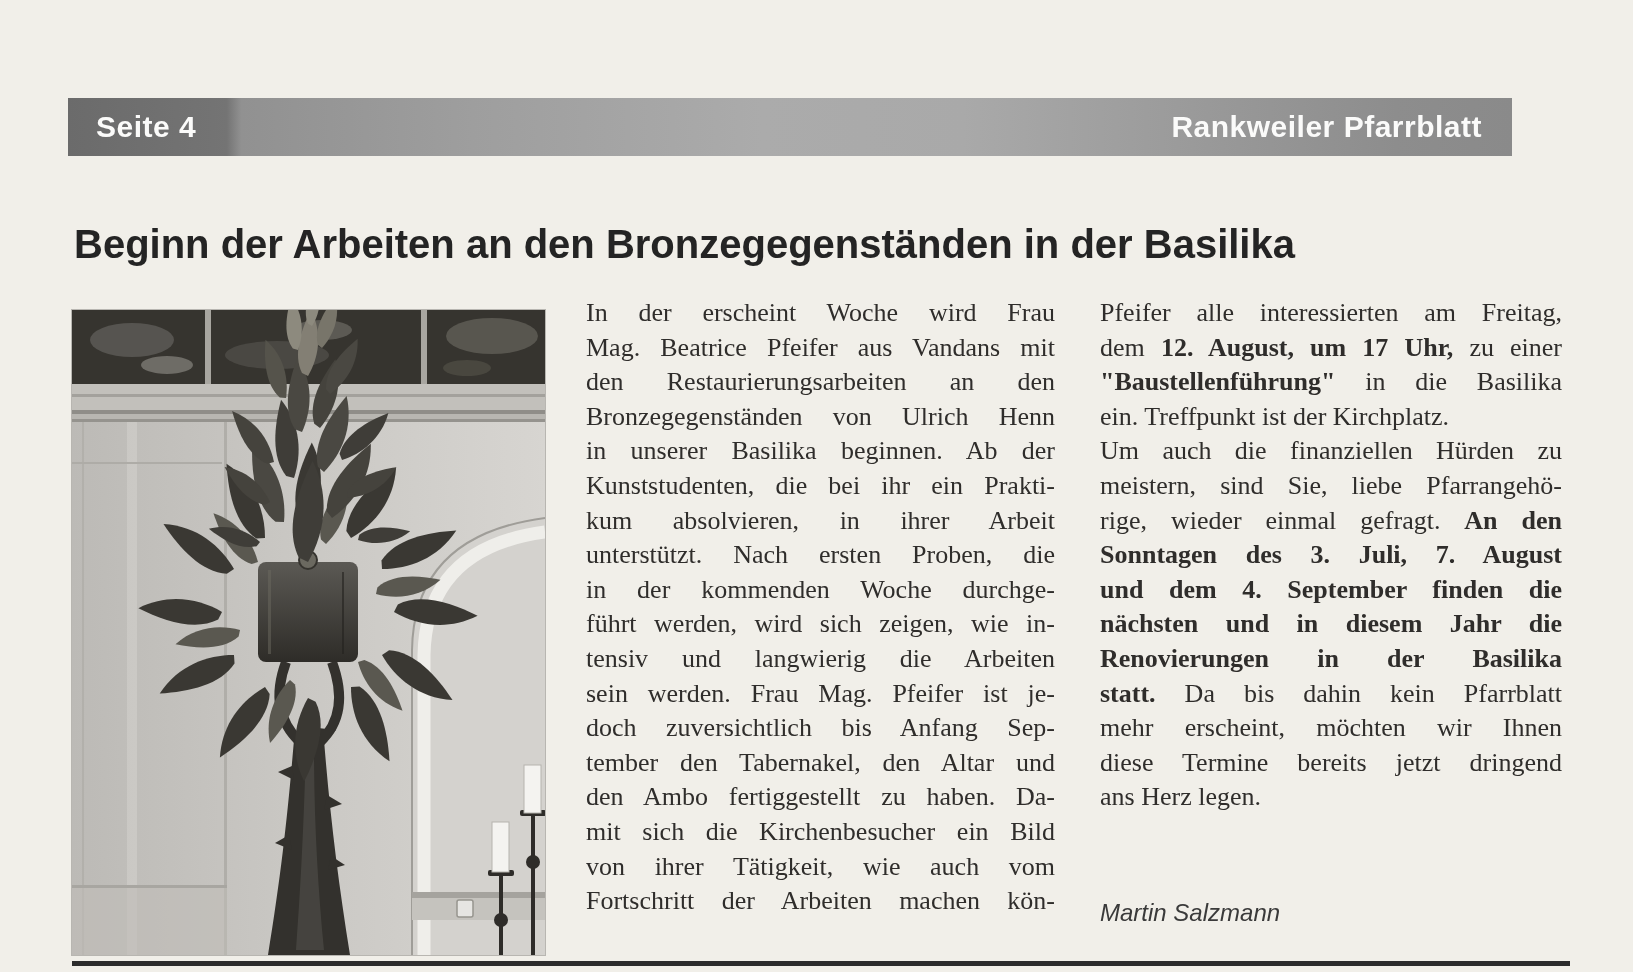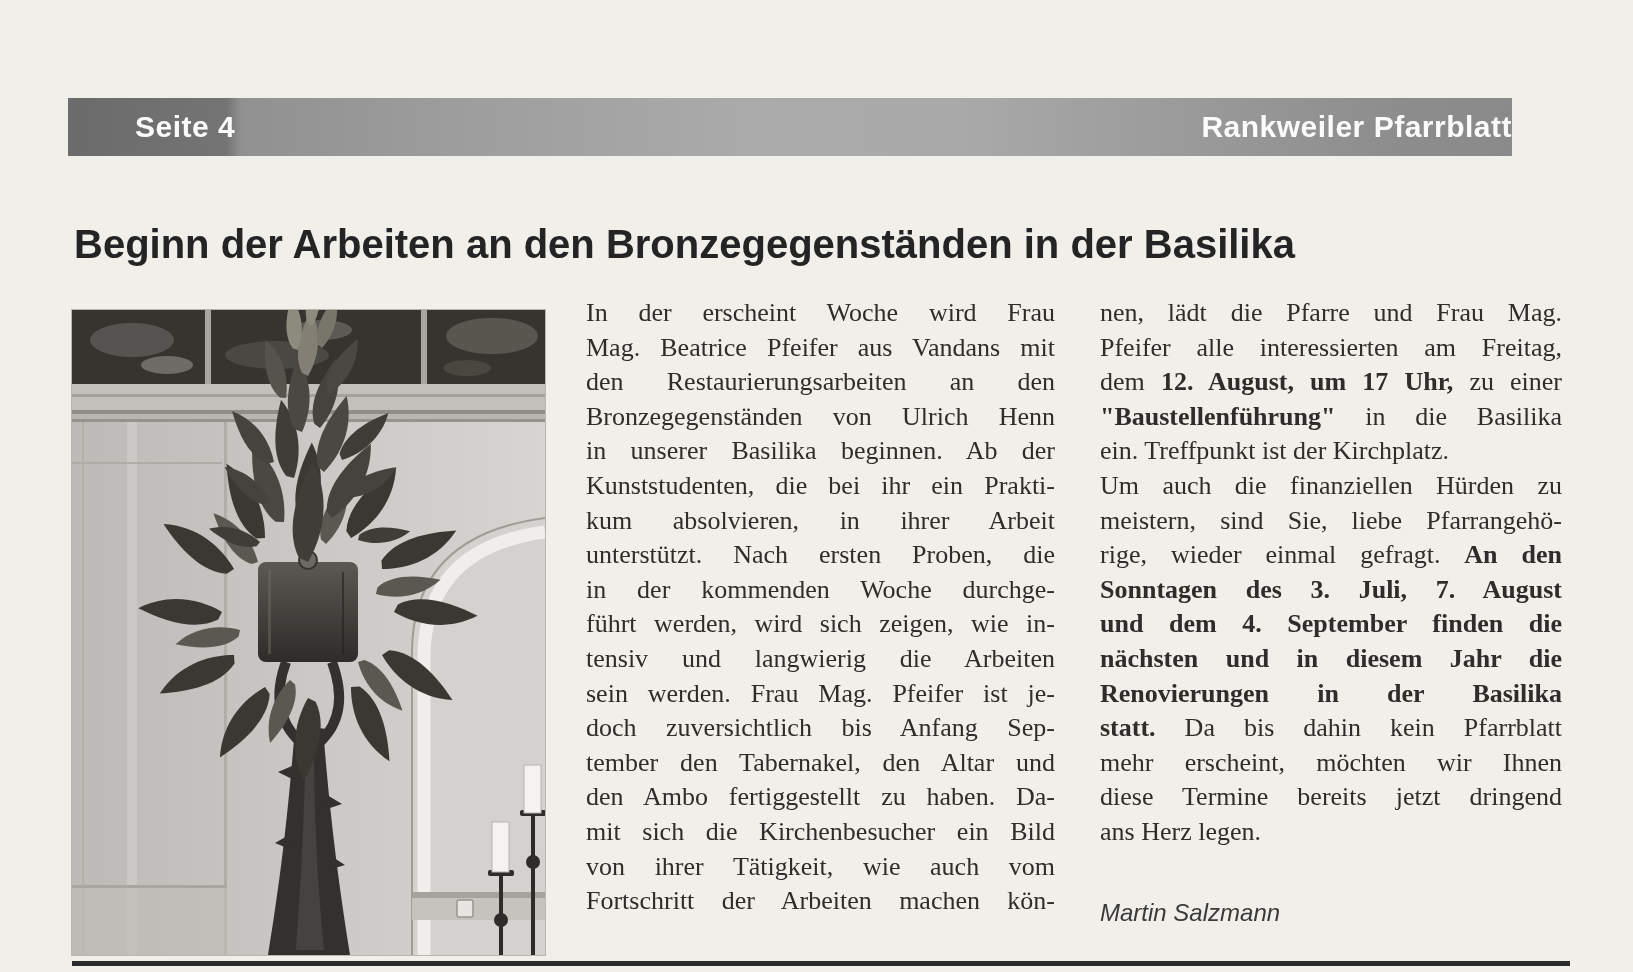--- a/index.html
+++ b/index.html
@@ -8,22 +8,22 @@
     background:#f1efe9;
     font-family:"Liberation Sans","DejaVu Sans",sans-serif;
   }
   
   .header-bar{
     position:absolute;left:68px;top:98px;width:1444px;height:58px;
     display:flex;align-items:center;justify-content:space-between;
     background:linear-gradient(90deg,#6b6b6b 0%,#737373 10%,#747474 11%,#919191 12%,#9e9e9e 28%,#ababab 48%,#a9a9a9 62%,#989898 80%,#8d8d8d 92%,#8a8a8a 100%);
     color:#fbfbfa;font-weight:bold;font-size:30px;letter-spacing:0.5px;
   }
-  .header-left{padding-left:28px;margin-left:39px;}
-  .header-right{margin-left:36px;}
+  .header-left{padding-left:28px;}
+  .header-right{padding-right:30px;margin-left:36px;}
   
   .headline{
     position:absolute;left:74px;top:222px;width:1450px;
     font-weight:bold;font-size:40px;color:#242424;letter-spacing:0px;
     font-family:"Liberation Sans","DejaVu Sans",sans-serif;
   }
   
   .photo{
     position:absolute;left:72px;top:310px;width:473px;height:645px;
     outline:1px solid #b8b6b1;background:#c9c7c3;
@@ -197,21 +197,20 @@
     <div class="line"><span>tensiv und langwierig die Arbeiten</span></div>
     <div class="line"><span>sein werden. Frau Mag. Pfeifer ist je-</span></div>
     <div class="line"><span>doch zuversichtlich bis Anfang Sep-</span></div>
     <div class="line"><span>tember den Tabernakel, den Altar und</span></div>
     <div class="line"><span>den Ambo fertiggestellt zu haben. Da-</span></div>
     <div class="line"><span>mit sich die Kirchenbesucher ein Bild</span></div>
     <div class="line"><span>von ihrer Tätigkeit, wie auch vom</span></div>
     <div class="line"><span>Fortschritt der Arbeiten machen kön-</span></div>
   </div>
 <div class="col col-2">
-    <div class="line"><span>nen, lädt die Pfarre und Frau Mag.</span></div>
     <div class="line"><span>Pfeifer alle interessierten am Freitag,</span></div>
     <div class="line"><span>dem </span><span class="b">12. August, um 17 Uhr,</span><span> zu einer</span></div>
     <div class="line"><span class="b">"Baustellenführung"</span><span> in die Basilika</span></div>
     <div class="line no-j"><span>ein. Treffpunkt ist der Kirchplatz.</span></div>
     <div class="line"><span>Um auch die finanziellen Hürden zu</span></div>
     <div class="line"><span>meistern, sind Sie, liebe Pfarrangehö-</span></div>
     <div class="line"><span>rige, wieder einmal gefragt. </span><span class="b">An den</span></div>
     <div class="line"><span class="b">Sonntagen des 3. Juli, 7. August</span></div>
     <div class="line"><span class="b">und dem 4. September finden die</span></div>
     <div class="line"><span class="b">nächsten und in diesem Jahr die</span></div>

